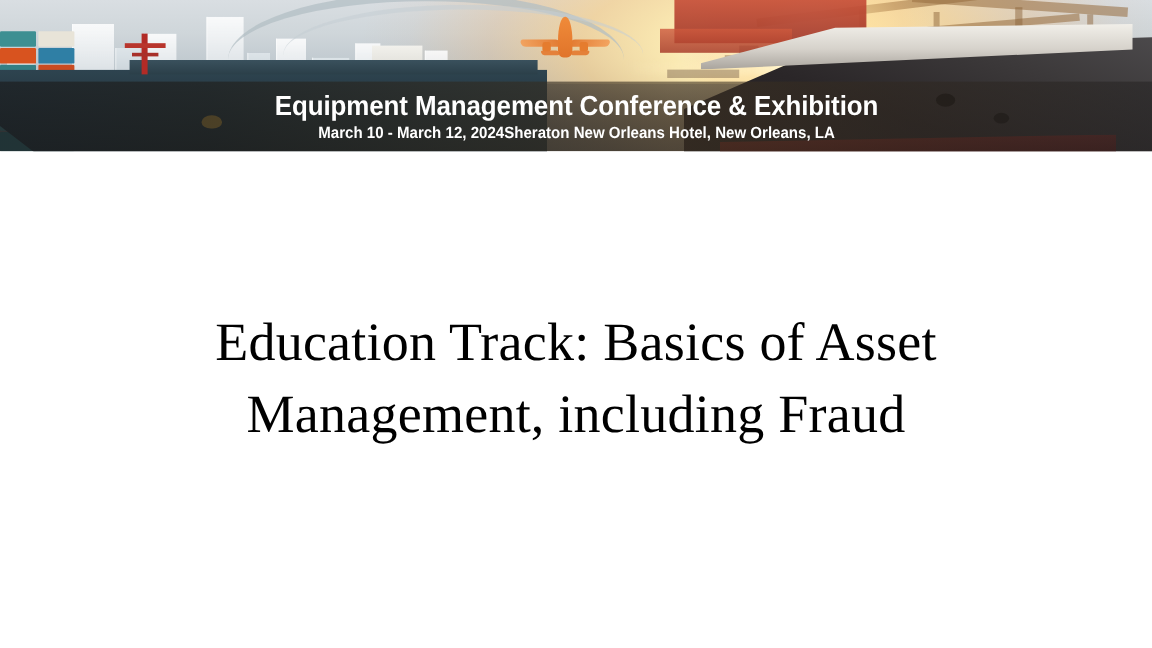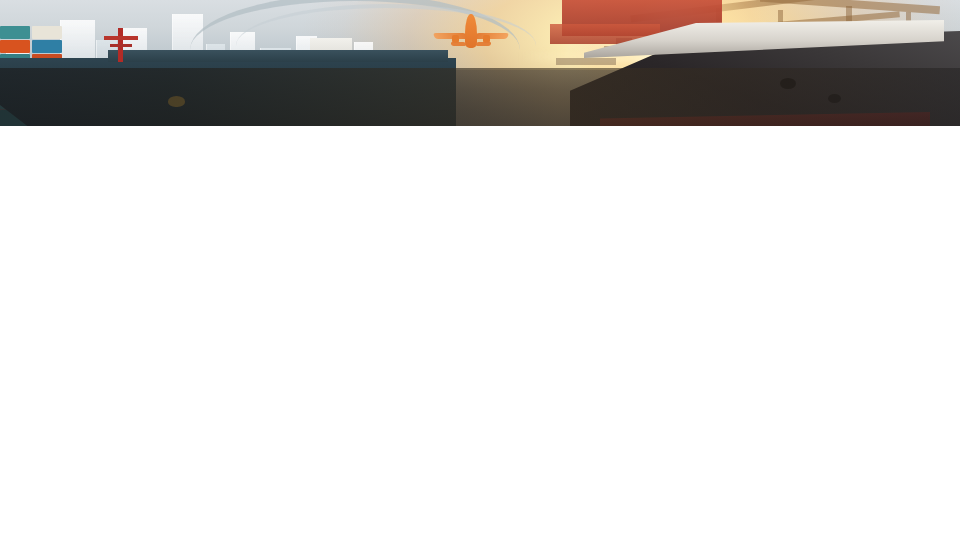--- a/index.html
+++ b/index.html
@@ -465,16 +465,21 @@
         <div class="hull"></div>
         <div class="topdeck"></div>
         <div class="redline"></div>
         <div class="anchor"></div>
         <div class="anchor2"></div>
       </div>
     </div>
 
     <div class="banner-bar"></div>
 
+    <div class="banner-text">
+      <div class="banner-title">Equipment Management Conference &amp; Exhibition</div>
+      <div class="banner-sub">March 10 - March 12, 2024Sheraton New Orleans Hotel, New Orleans, LA</div>
+    </div>
   </div>
 
+  <div class="slide-title">Education Track: Basics of Asset Management, including Fraud</div>
 
 </div>
 
 </body></html>

